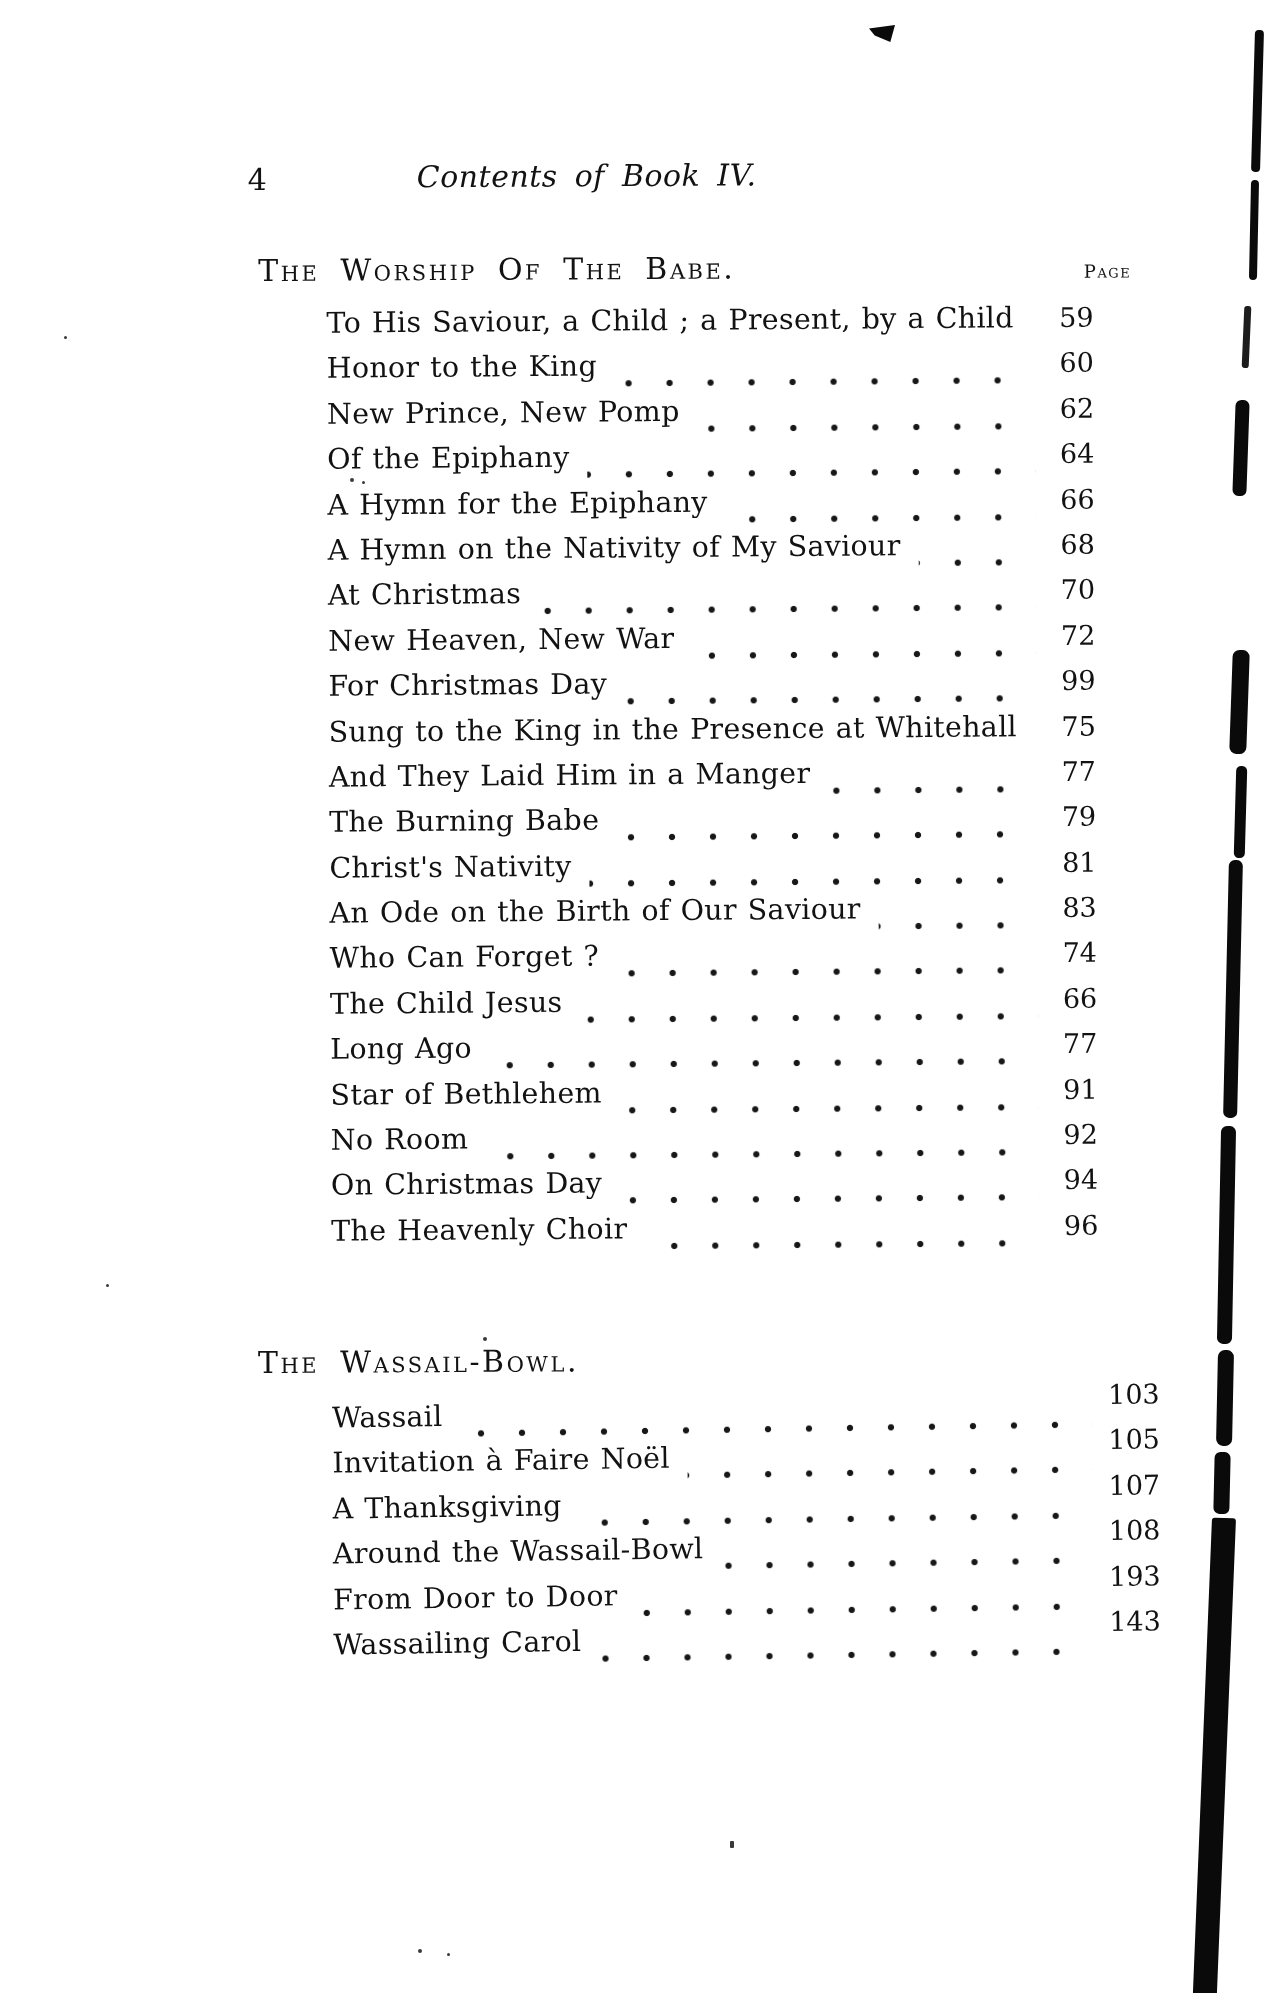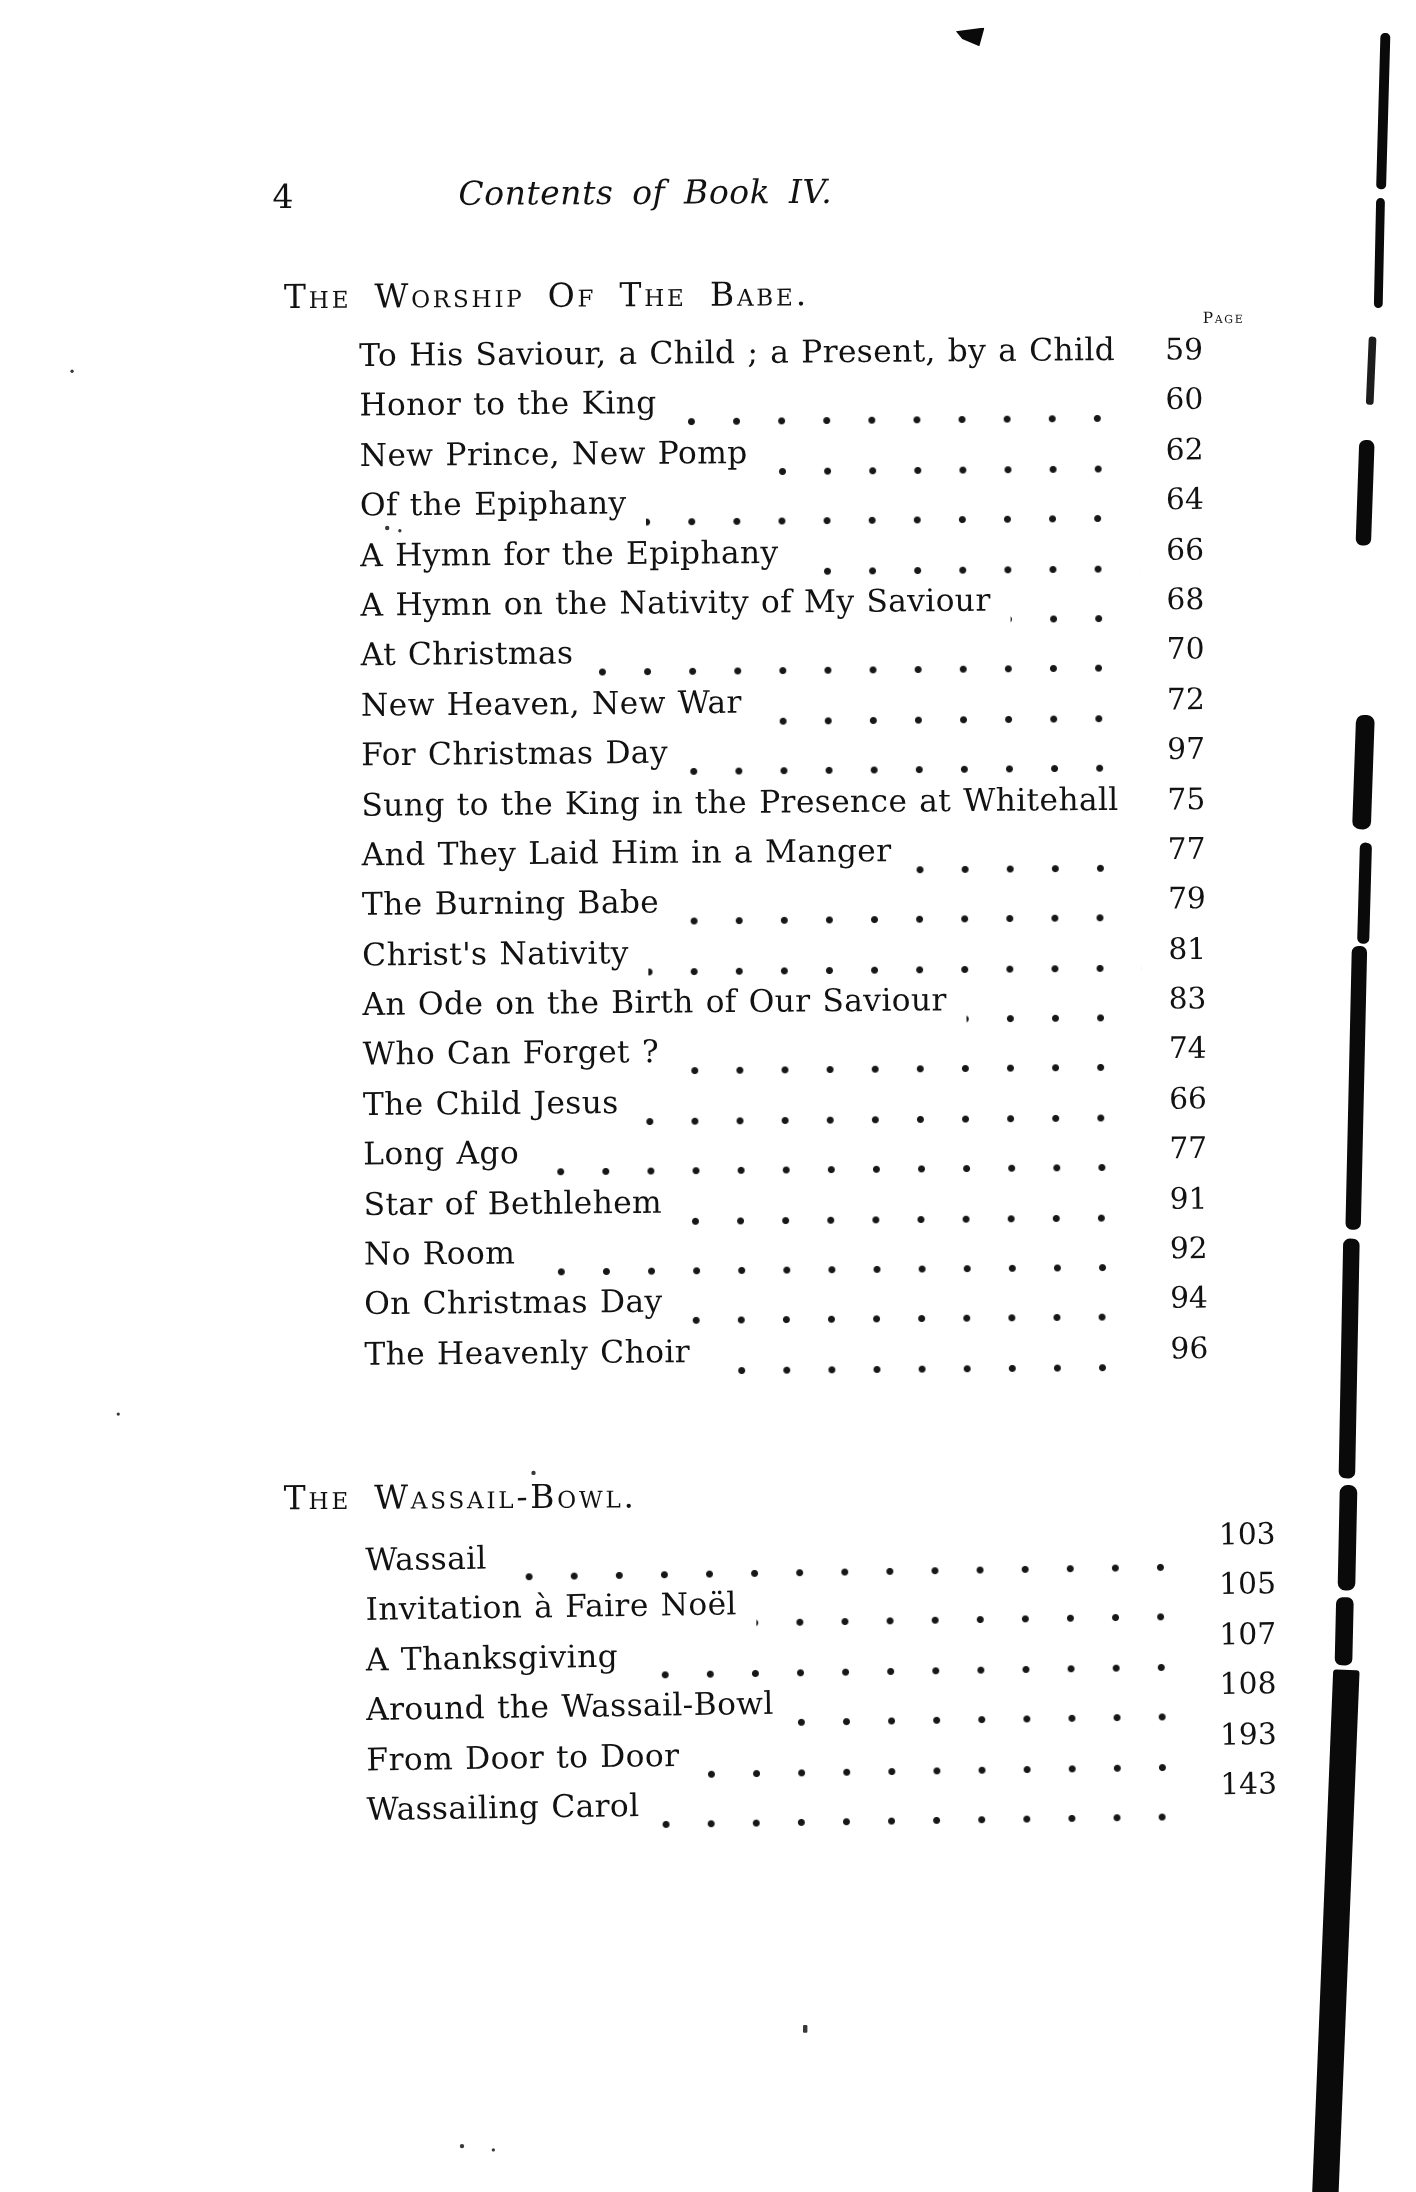--- a/index.html
+++ b/index.html
@@ -19,21 +19,21 @@
   .toc-section{position:absolute;left:0;width:1287px;}
   .toc-section:nth-of-type(1){top:252px;}
   .toc-section:nth-of-type(2){top:1344px;}
   .section-heading-row{position:relative;height:34px;}
   .section-heading{
     margin:0 0 0 262px;font-size:30px;font-weight:400;line-height:34px;
     font-variant:small-caps;letter-spacing:2.5px;word-spacing:9px;white-space:nowrap;
   }
   .toc-section:nth-of-type(2) .section-heading{margin-left:256px;}
   .column-label{
-    position:absolute;right:152px;top:32px;font-size:14px;
+    position:absolute;right:152px;top:11px;font-size:18px;
     font-variant:small-caps;letter-spacing:1.5px;
   }
   .toc-section:nth-of-type(2) .column-label{display:none;}
   .toc-list{list-style:none;margin:18px 0 0 0;padding:0 179px 0 330px;}
   .toc-section:nth-of-type(2) .toc-list{padding-right:127px;}
   .toc-row{display:flex;align-items:baseline;height:45.4px;font-size:28.5px;}
   .toc-section:nth-of-type(1) .toc-row{transform:rotate(-0.15deg);}
   .toc-section:nth-of-type(2) .toc-row{transform:rotate(-0.55deg);}
   .toc-title{white-space:nowrap;letter-spacing:0.3px;word-spacing:1.5px;}
   .leader{
@@ -120,21 +120,21 @@
 
   <li class="toc-row">
     <span class="toc-title">New Heaven, New War</span>
     <span class="leader"></span>
     <span class="toc-num">72</span>
   </li>
 
   <li class="toc-row">
     <span class="toc-title">For Christmas Day</span>
     <span class="leader"></span>
-    <span class="toc-num">97</span>
+    <span class="toc-num">99</span>
   </li>
 
   <li class="toc-row no-dots">
     <span class="toc-title">Sung to the King in the Presence at Whitehall</span>
     <span class="leader"></span>
     <span class="toc-num">75</span>
   </li>
 
   <li class="toc-row">
     <span class="toc-title">And They Laid Him in a Manger</span>

